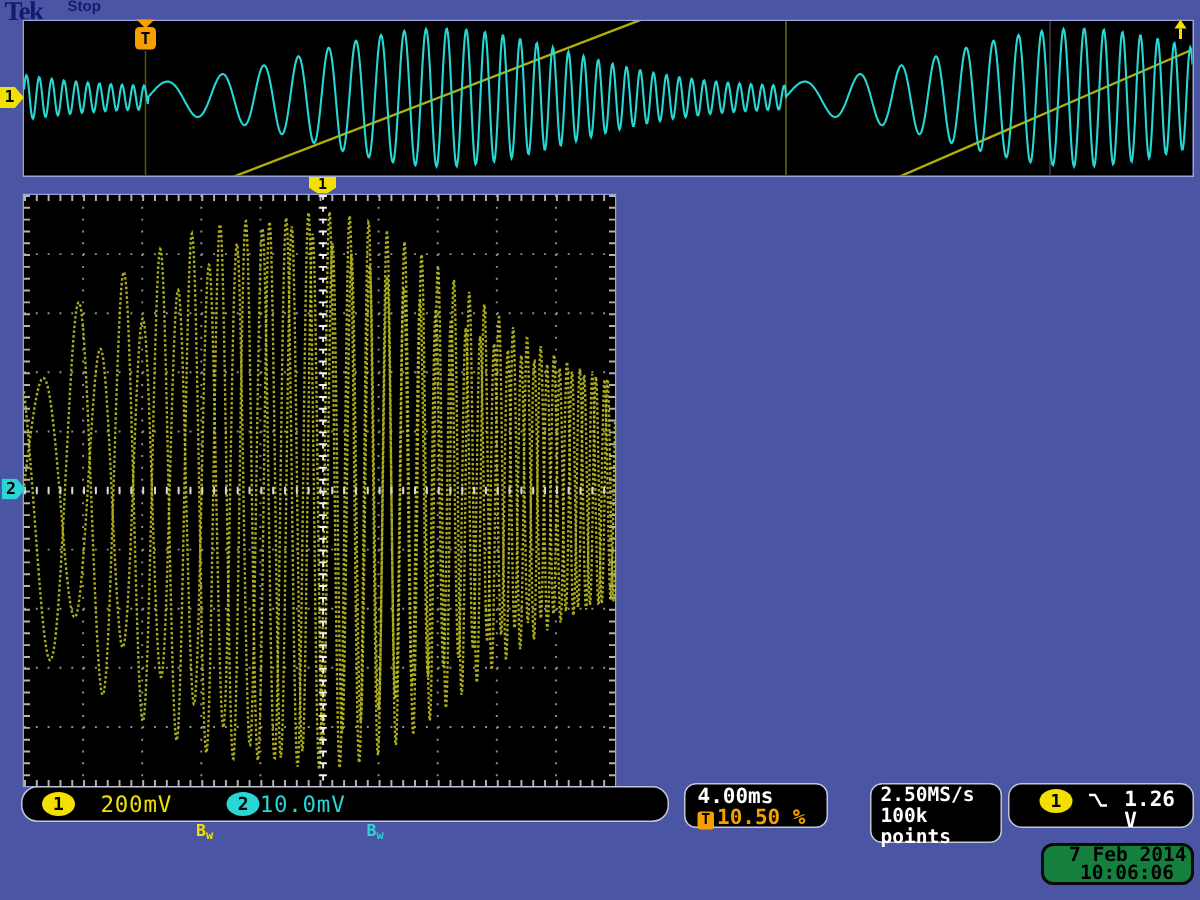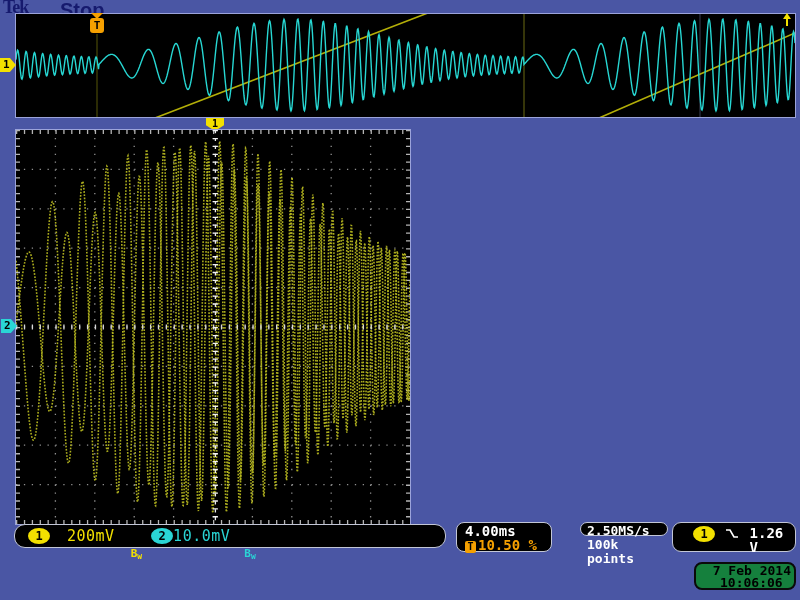--- a/index.html
+++ b/index.html
@@ -1,22 +1,22 @@
 <!DOCTYPE html>
 <html><head>
 <meta charset="utf-8">
 <style>
   html,body{margin:0;padding:0;}
   body{width:800px;height:600px;overflow:hidden;background:#4a56a4;position:relative;
        font-family:"DejaVu Sans Mono", monospace;}
   .abs{position:absolute;}
   #tek-logo{left:3px;top:-3px;font-family:"Liberation Serif",serif;font-weight:900;
             font-size:18px;color:#161a6e;letter-spacing:-1px;}
-  #status-label{left:60px;top:-1px;font-family:"Liberation Sans",sans-serif;font-weight:bold;
-            font-size:20px;color:#161a6e;}
+  #status-label{left:45px;top:-1px;font-family:"Liberation Sans",sans-serif;font-weight:bold;
+            font-size:10px;color:#161a6e;}
   .panel{background:#000;border:1px solid #9ba3da;box-sizing:border-box;}
   #overview-box{left:15px;top:13px;width:781px;height:105px;}
   #main-box{left:15px;top:129px;width:396px;height:396px;}
   svg{display:block;}
   
   .chan-tag{width:16px;height:14px;color:#000;font-weight:bold;font-size:11px;line-height:14px;
     text-align:left;padding-left:3px;box-sizing:border-box;
     clip-path:polygon(0 0,62% 0,100% 50%,62% 100%,0 100%);}
   #ch1-tag{left:0;top:58px;background:#f2e000;}
   #ch2-tag{left:1px;top:319px;background:#2ad5d5;}
@@ -29,21 +29,21 @@
     color:#000;font-weight:bold;font-size:11px;line-height:15px;text-align:center;}
   #level-arrow-head{left:783px;top:13px;width:0;height:0;border-left:4px solid transparent;
     border-right:4px solid transparent;border-bottom:6px solid #f2e000;}
   #level-arrow-stem{left:786px;top:19px;width:2px;height:7px;background:#f2e000;}
   
   .rbox{background:#000;border:1px solid #c2c6d6;box-sizing:border-box;}
   #box-vertical{left:14px;top:524px;width:432px;height:24px;border-radius:11px;
     display:flex;align-items:center;}
   #box-horiz{left:456px;top:522px;width:96px;height:30px;border-radius:8px;
     padding:1px 0 0 8px;}
-  #box-acq{left:580px;top:522px;width:88px;height:14px;border-radius:8px;
+  #box-acq{left:580px;top:522px;width:88px;height:40px;border-radius:8px;
     padding:1px 0 0 6px;}
   #box-trig{left:672px;top:522px;width:124px;height:30px;border-radius:9px;
     display:flex;align-items:flex-start;padding:3px 0 0 20px;}
   .oval{width:22px;height:16px;border-radius:50%;color:#000;font-weight:bold;font-size:12px;
     line-height:16px;text-align:center;flex:0 0 auto;}
   .oval.y{background:#f2e000;} .oval.c{background:#2ad5d5;}
   .scale{font-weight:normal;font-size:15px;letter-spacing:.5px;}
   .yel{color:#f2e000;} .cyn{color:#2ad5d5;} .org{color:#f5a000;}
   .bw{font-weight:bold;font-size:11px;margin-top:35px;} .bw .sub{font-size:8px;vertical-align:-2px;}
   .rline{font-weight:bold;font-size:13px;line-height:14px;color:#fff;}

